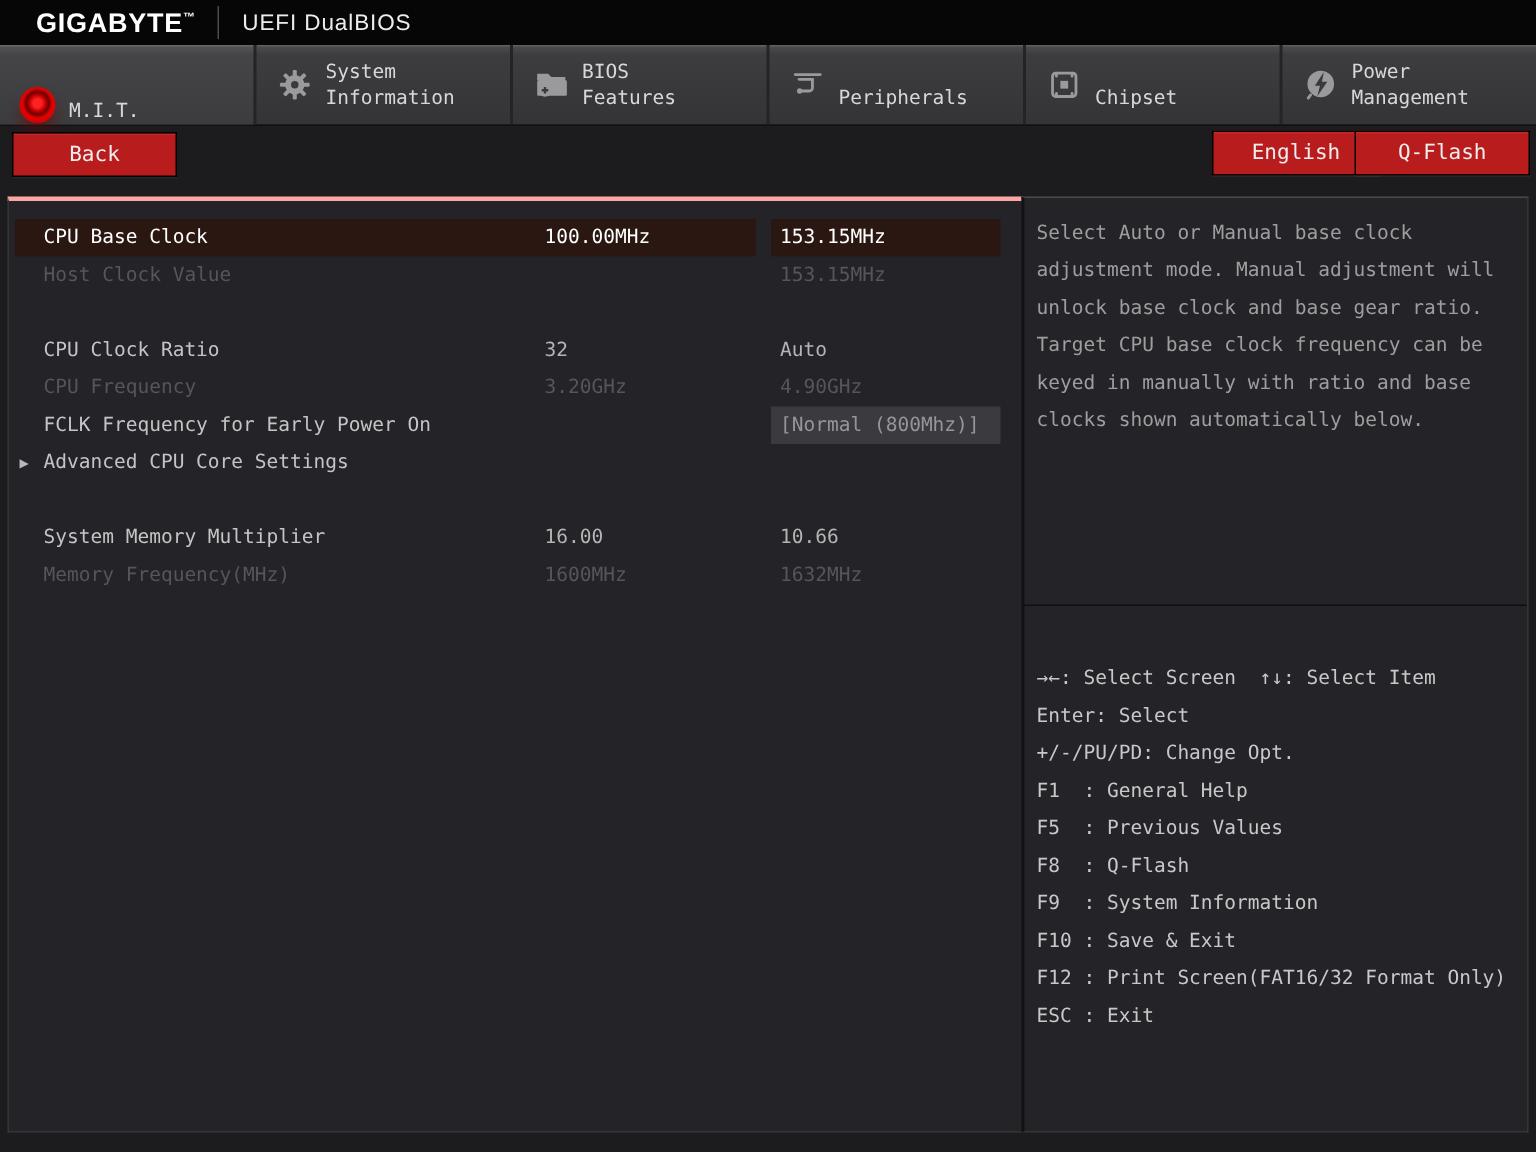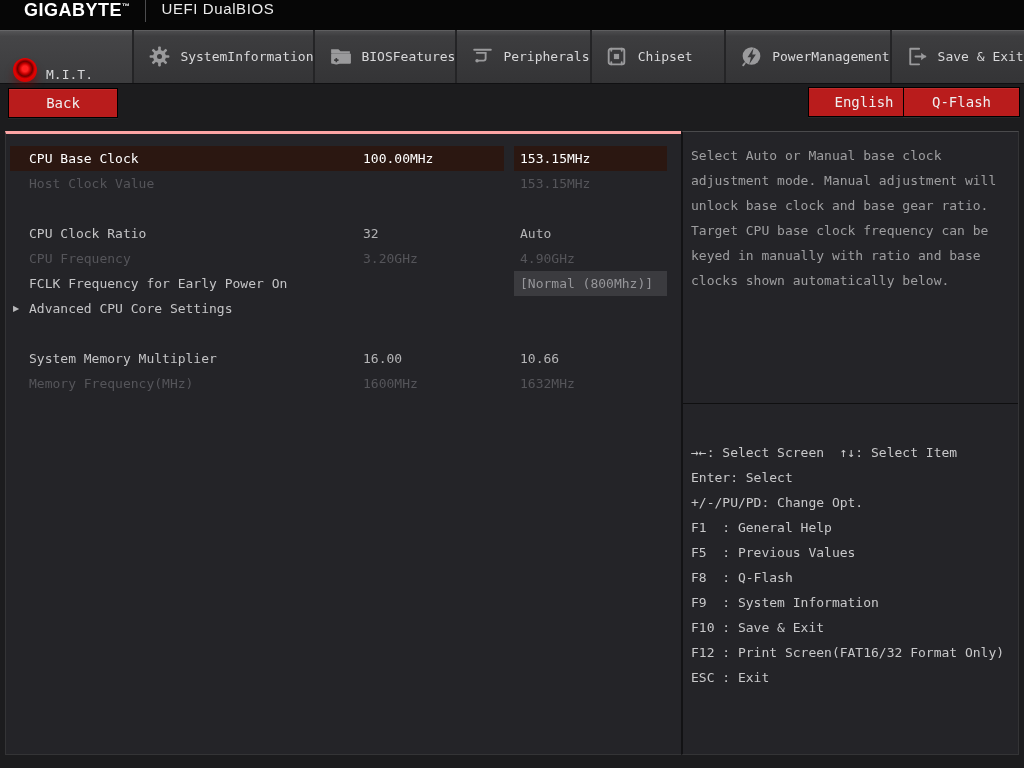--- a/index.html
+++ b/index.html
@@ -7,21 +7,21 @@
   body {
     position:relative; overflow:hidden;
     background:#1c1c1e;
     font-family:"DejaVu Sans Mono", monospace;
     font-size:13px; color:#c4c4c6;
   }
 
   
   .topbar {
     position:absolute; top:0; left:0; width:1024px; height:30px;
-    background:#060606; display:flex; padding-left:24px;
+    background:#060606; display:flex; align-items:center; padding-left:24px;
   }
   .brand {
     font-family:"Liberation Sans", sans-serif; font-weight:700;
     font-size:18px; color:#ffffff; letter-spacing:.5px;
   }
   .brand sup { font-size:8px; vertical-align:super; }
   .topbar-sep { width:1px; height:22px; background:#4c4c4e; margin:0 16px 0 14px; }
   .topbar-title {
     font-family:"Liberation Sans", sans-serif; font-size:15px;
     color:#ececec; letter-spacing:.6px;
@@ -37,21 +37,21 @@
   .tab {
     flex:1 1 0; display:flex; align-items:center;
     border-right:2px solid #242426;
     box-shadow:inset 0 1px 0 rgba(255,255,255,.10);
     cursor:pointer; color:#d8d8da;
   }
   .tab:last-child { border-right:none; }
   .tab.active { background:linear-gradient(180deg,#575759 0%,#454547 12%,#3c3c3e 100%);align-items:flex-end; }
   .tab-icon { width:26px; height:26px; margin:0 8px 0 12px; flex:none;
               display:flex; align-items:center; justify-content:center; }
-  .tab-label { display:flex; }
+  .tab-label { display:flex; flex-direction:column; }
   .tab-label span { display:block; height:17px; line-height:17px; white-space:nowrap; }
   .mit-dot {
     width:24px; height:24px; border-radius:50%;
     background:radial-gradient(circle at 50% 45%, #ff2222 0 16%, #c40000 30%, #6e0000 42%, #e20202 56%, #c00000 100%);
     box-shadow:0 7px 9px rgba(110,0,0,.45);
   }
 
   
   .btn {
     position:absolute; height:30px; background:#b91c1c; color:#eeeeef;
@@ -193,33 +193,20 @@
     <span class="tab-icon">
       <svg width="25" height="25" viewBox="0 0 24 24">
         <circle class="ic-fill" cx="12" cy="11.5" r="8.5"></circle>
         <path d="M14 3.8 8.2 12.6h3.3L9.8 19.4 16.2 10h-3.5z" fill="#3a3a3c"></path>
         <path class="ic-stroke" d="M5.5 18.5 4 20.5" stroke-width="1.3"></path>
       </svg>
     </span>
     <span class="tab-label">
       <span>Power</span>
         <span>Management</span>
-    </span>
-  </div>
-  <div class="tab">
-    <span class="tab-icon">
-      <svg width="25" height="25" viewBox="0 0 24 24">
-        <path class="ic-stroke" d="M14.5 4.5H6v15h8.5"></path>
-        <path class="ic-stroke" d="M11 12h9.5"></path>
-        <path class="ic-fill" d="M16.5 8.5 21 12l-4.5 3.5z"></path>
-      </svg>
-    </span>
-    <span class="tab-label">
-      <span></span>
-        <span>Save &amp; Exit</span>
     </span>
   </div>
 </nav>
 
 <div class="btn btn-back">Back</div>
 <div class="btn btn-english">English</div>
 <div class="btn btn-qflash">Q-Flash</div>
 
 <section class="main-panel">
   <div class="rows">

